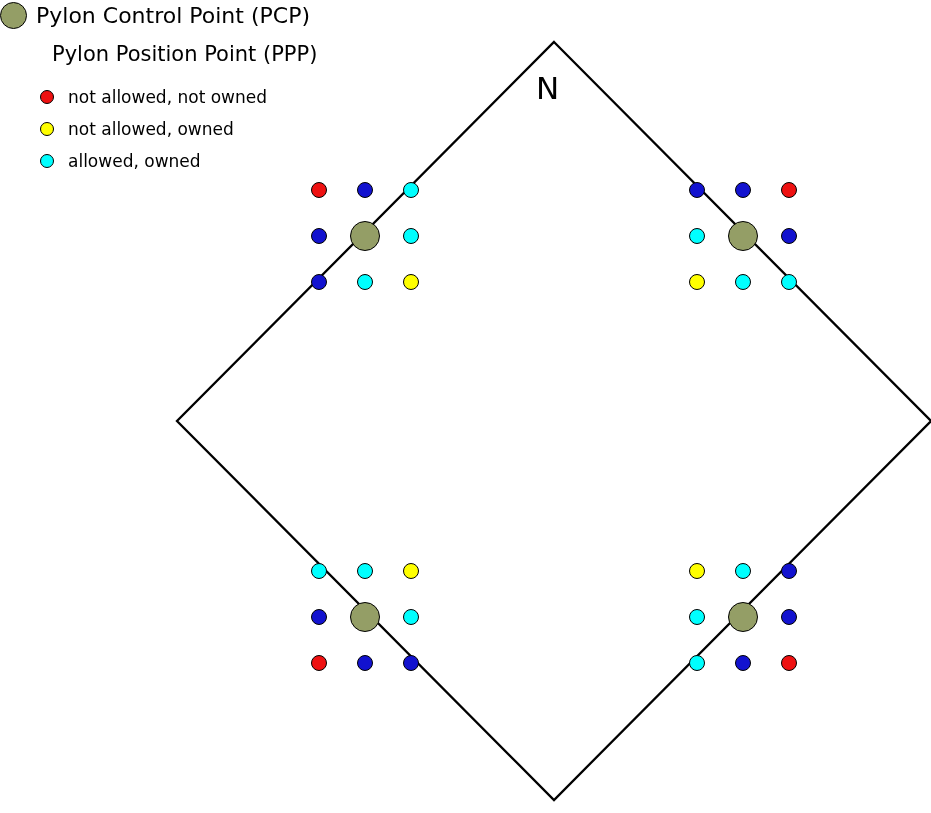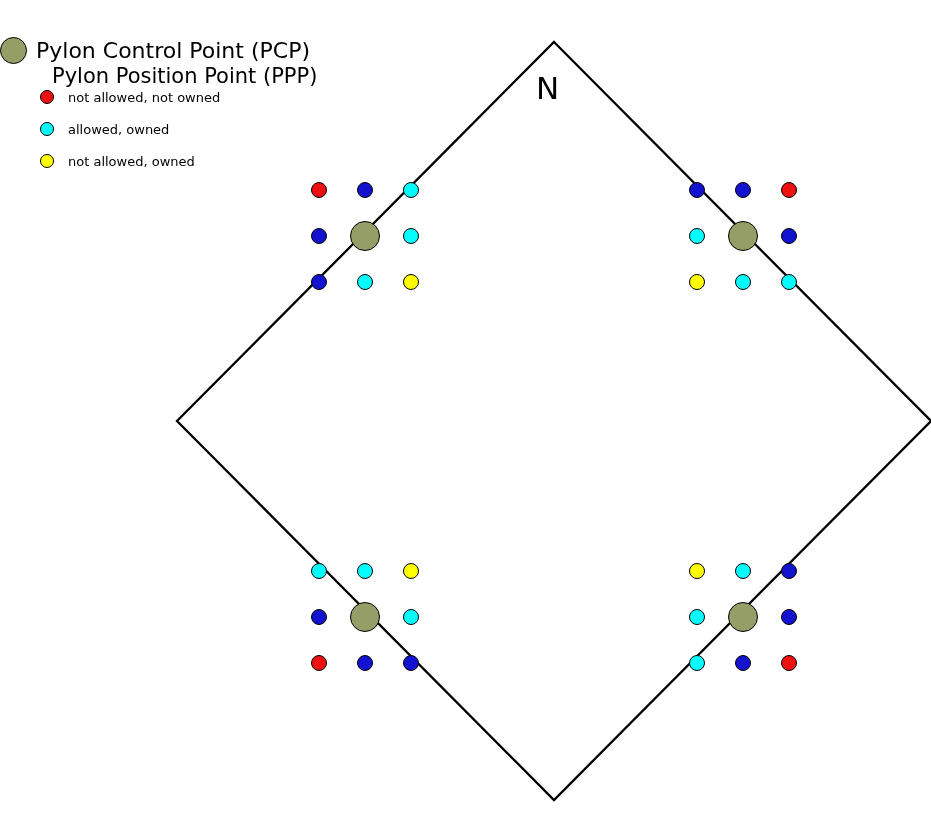--- a/index.html
+++ b/index.html
@@ -2,28 +2,28 @@
 <html><head>
 <meta charset="utf-8">
 <style>
   html,body{margin:0;padding:0;background:#ffffff;}
   body{font-family:"DejaVu Sans","Liberation Sans",sans-serif;color:#000;}
   .stage{position:relative;width:931px;height:813px;background:#ffffff;overflow:hidden;}
   .diagram-svg{position:absolute;left:0;top:0;}
   .compass{position:absolute;left:536px;top:73px;font-size:31px;line-height:1;}
   .dot{position:absolute;border-radius:50%;border:1.4px solid #000;box-sizing:border-box;}
   .legend{position:absolute;left:0;top:0;}
-  .pcp-row{position:absolute;left:0;top:2px;display:flex;align-items:center;margin-top:35px;}
+  .pcp-row{position:absolute;left:0;top:2px;display:flex;align-items:center;}
   .pcp-swatch{width:27px;height:27px;border-radius:50%;border:1.4px solid #000;box-sizing:border-box;display:inline-block;}
   .pcp-label{margin-left:9px;font-size:22px;white-space:nowrap;}
-  .ppp-title{position:absolute;left:52px;top:64px;font-size:21px;white-space:nowrap;}
+  .ppp-title{position:absolute;left:52px;top:42px;font-size:21px;white-space:nowrap;}
   .ppp-list{position:absolute;left:40px;top:81px;}
   .legend-row{display:flex;align-items:center;height:32px;}
   .legend-dot{width:14px;height:14px;border-radius:50%;border:1.2px solid #000;box-sizing:border-box;flex:0 0 auto;}
-  .legend-label{margin-left:14px;font-size:13px;white-space:nowrap;}
+  .legend-label{margin-left:14px;font-size:17px;white-space:nowrap;}
 </style>
 </head>
 <body>
 
 <div class="stage">
 
   <svg class="diagram-svg" width="931" height="813" viewBox="0 0 931 813">
     <polygon fill="none" stroke="#000000" stroke-width="2.3" points="554,42 931,421 554,800 177,421"></polygon>
   </svg>
 
@@ -73,23 +73,23 @@
       <span class="pcp-swatch" style="background: rgb(148, 158, 102);"></span>
       <span class="pcp-label">Pylon Control Point (PCP)</span>
     </div>
     <div class="ppp-title">Pylon Position Point (PPP)</div>
     <div class="ppp-list">
         <div class="legend-row">
           <span class="legend-dot" style="background: rgb(238, 17, 17);"></span>
           <span class="legend-label">not allowed, not owned</span>
         </div>
         <div class="legend-row">
+          <span class="legend-dot" style="background: rgb(255, 255, 0);"></span>
+          <span class="legend-label">not allowed, owned</span>
+        </div>
+        <div class="legend-row">
           <span class="legend-dot" style="background: rgb(0, 255, 255);"></span>
           <span class="legend-label">allowed, owned</span>
-        </div>
-        <div class="legend-row">
-          <span class="legend-dot" style="background: rgb(255, 255, 0);"></span>
-          <span class="legend-label">not allowed, owned</span>
         </div>
       </div>
   </div>
 
 </div>
 
 </body></html>

